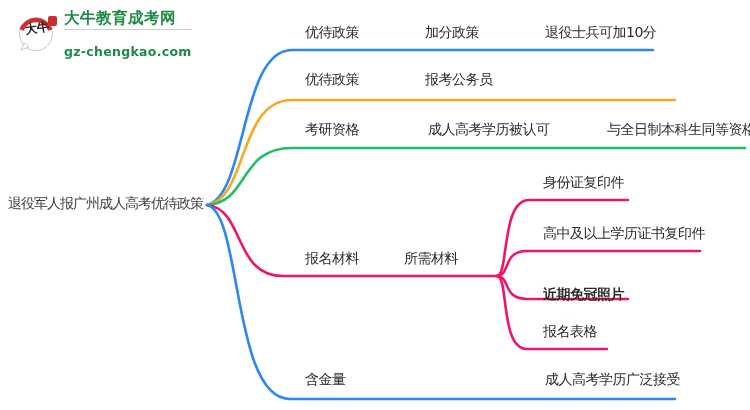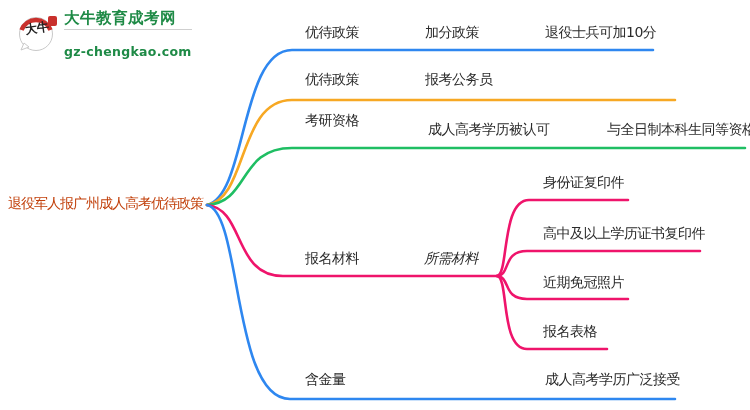--- a/index.html
+++ b/index.html
@@ -18,21 +18,21 @@
     font-size:14px;
     letter-spacing:-0.5px;
     color:#2b2b2b;
     white-space:nowrap;
     line-height:1.25;
     cursor:default;
   }
   .root{
     font-size:14px;
     letter-spacing:-1px;
-    color:#c2410c;
+    color:#404040;
   }
 
   
   .logo{position:absolute;left:16px;top:9px;display:flex;align-items:center;gap:6px;}
   .seal{position:relative;width:42px;height:44px;}
   .seal svg{position:absolute;left:0;top:0;}
   .seal-text{
     position:absolute;left:7px;top:10px;width:28px;
     font-weight:bold;font-size:12px;line-height:12px;
     color:#222;transform:rotate(-8deg);text-align:center;
@@ -92,28 +92,28 @@
 
   <div class="node root" style="left:8px;top:195px;">退役军人报广州成人高考优待政策</div>
 
   <div class="node" style="left:305px;top:24px;text-align:right;">优待政策</div>
   <div class="node" style="left:425px;top:24px;">加分政策</div>
   <div class="node" style="left:545px;top:24px;">退役士兵可加10分</div>
 
   <div class="node" style="left:305px;top:71px;">优待政策</div>
   <div class="node" style="left:425px;top:71px;">报考公务员</div>
 
-  <div class="node" style="left:305px;top:112px;">考研资格</div>
+  <div class="node" style="left:305px;top:121px;">考研资格</div>
   <div class="node" style="left:428px;top:121px;">成人高考学历被认可</div>
   <div class="node" style="left:607px;top:121px;">与全日制本科生同等资格</div>
 
   <div class="node" style="left:305px;top:250px;">报名材料</div>
-  <div class="node" style="left:424px;top:250px;font-style:italic;">所需材料</div>
+  <div class="node" style="left:404px;top:250px;">所需材料</div>
   <div class="node" style="left:543px;top:225px;">高中及以上学历证书复印件</div>
   <div class="node" style="left:543px;top:174px;">身份证复印件</div>
-  <div class="node" style="left:543px;top:274px;">近期免冠照片</div>
+  <div class="node" style="left:543px;top:286px;font-weight:bold;">近期免冠照片</div>
   <div class="node" style="left:543px;top:323px;text-align:center;">报名表格</div>
 
   <div class="node" style="left:305px;top:371px;">含金量</div>
   <div class="node" style="left:420px;top:371px;margin-top:40px;">社会认可度</div>
   <div class="node" style="left:545px;top:371px;">成人高考学历广泛接受</div>
 
 </div>
 
 </body></html>

